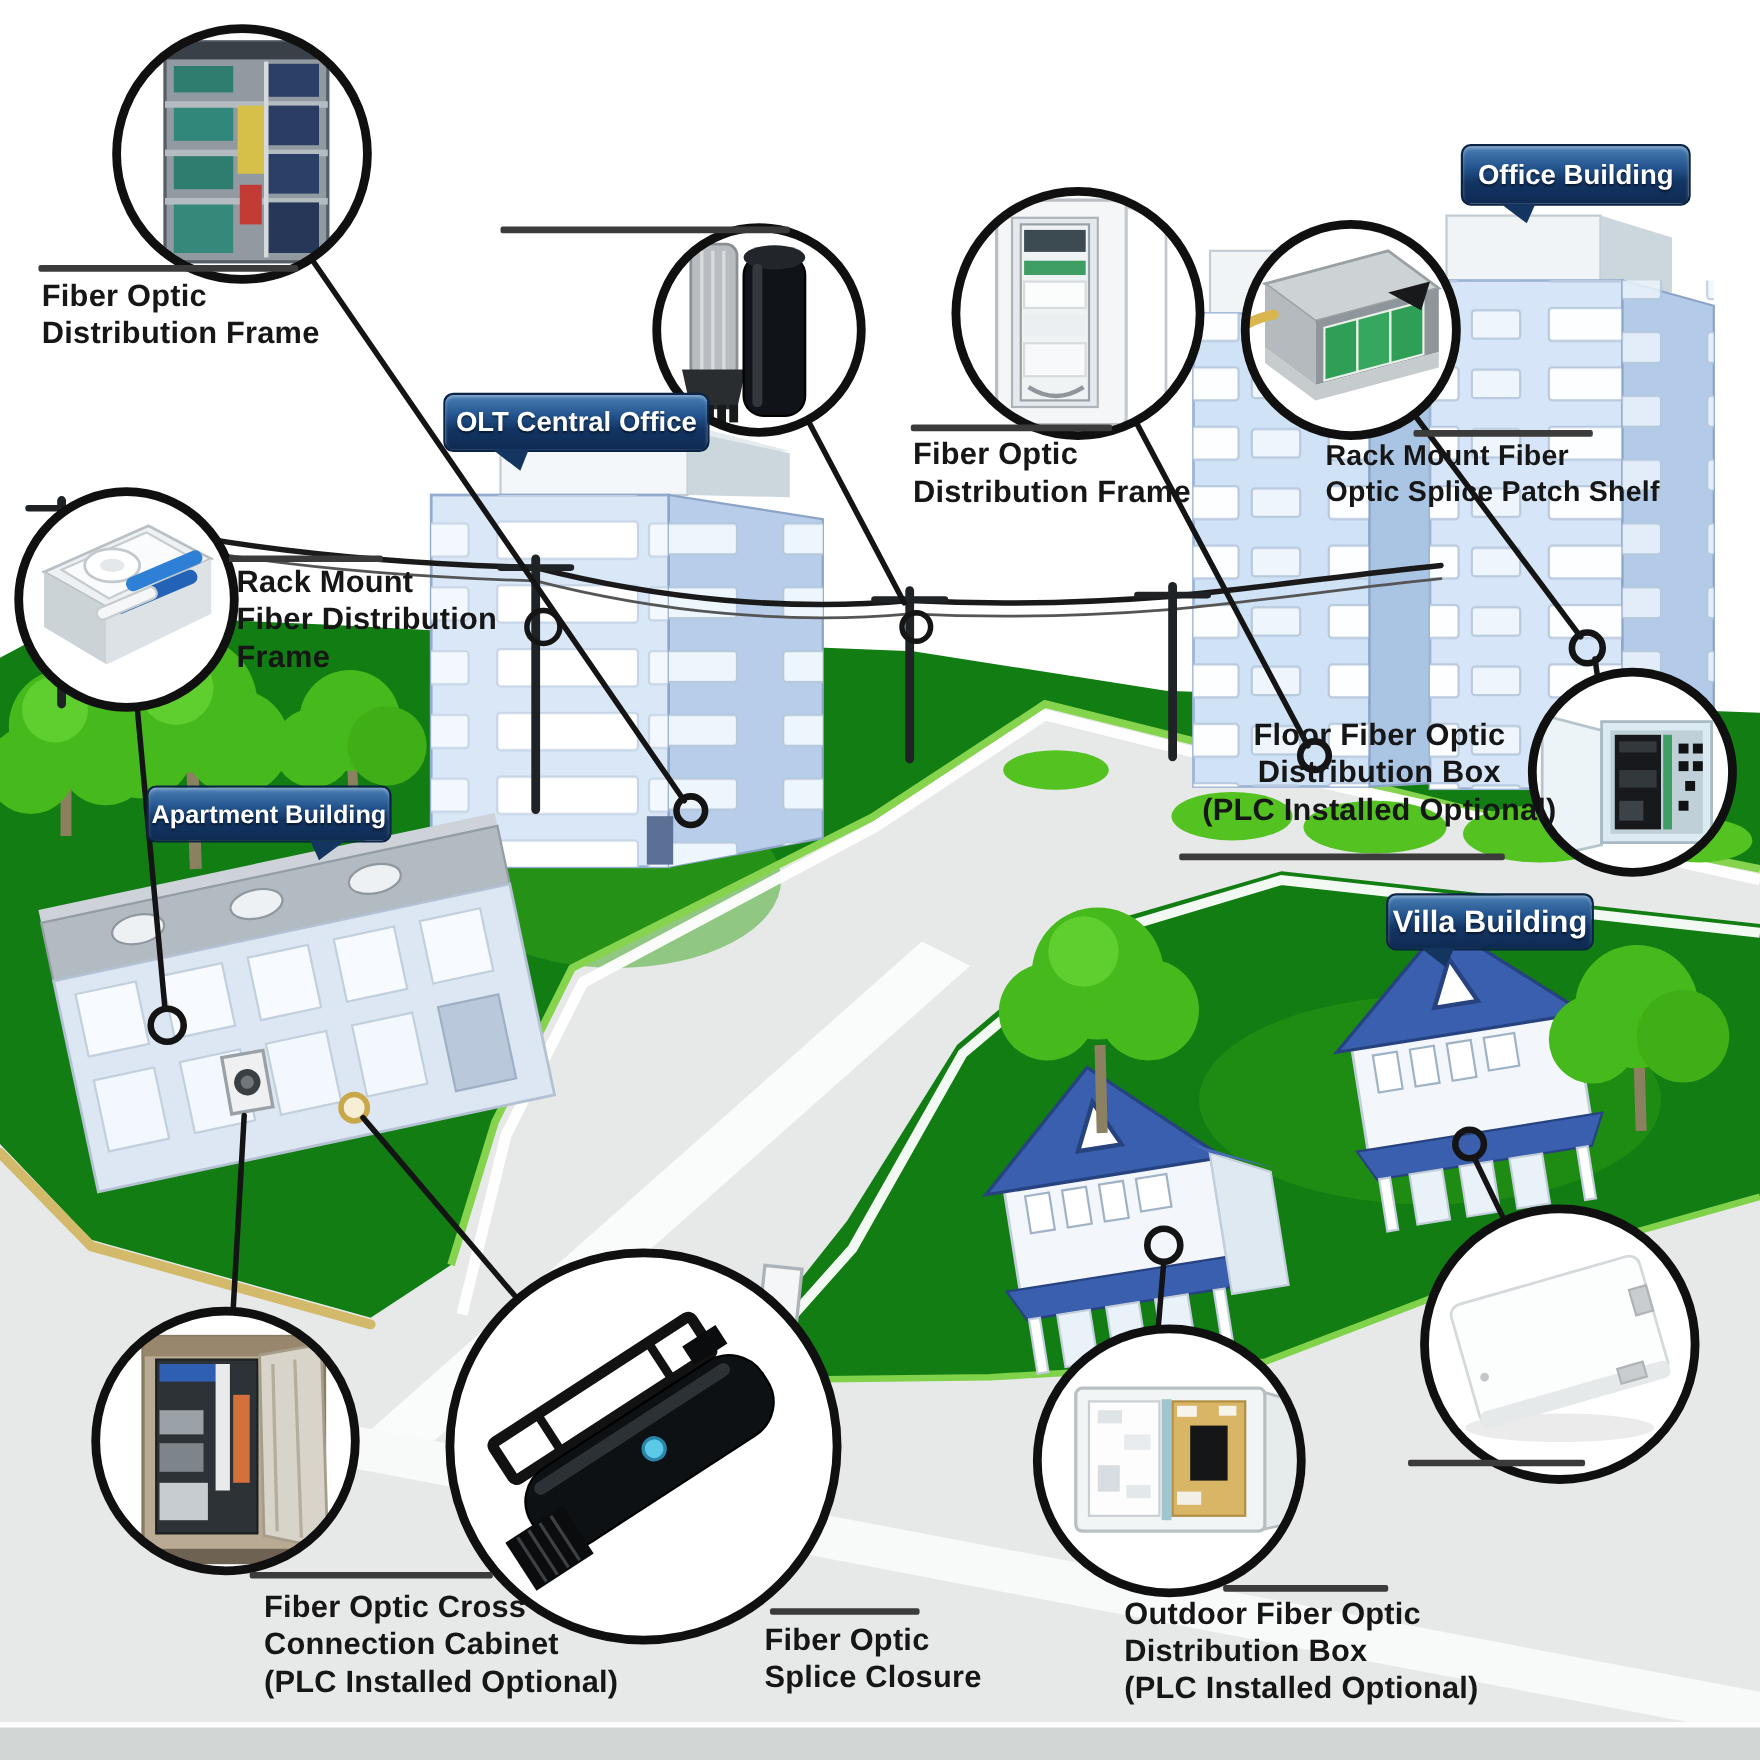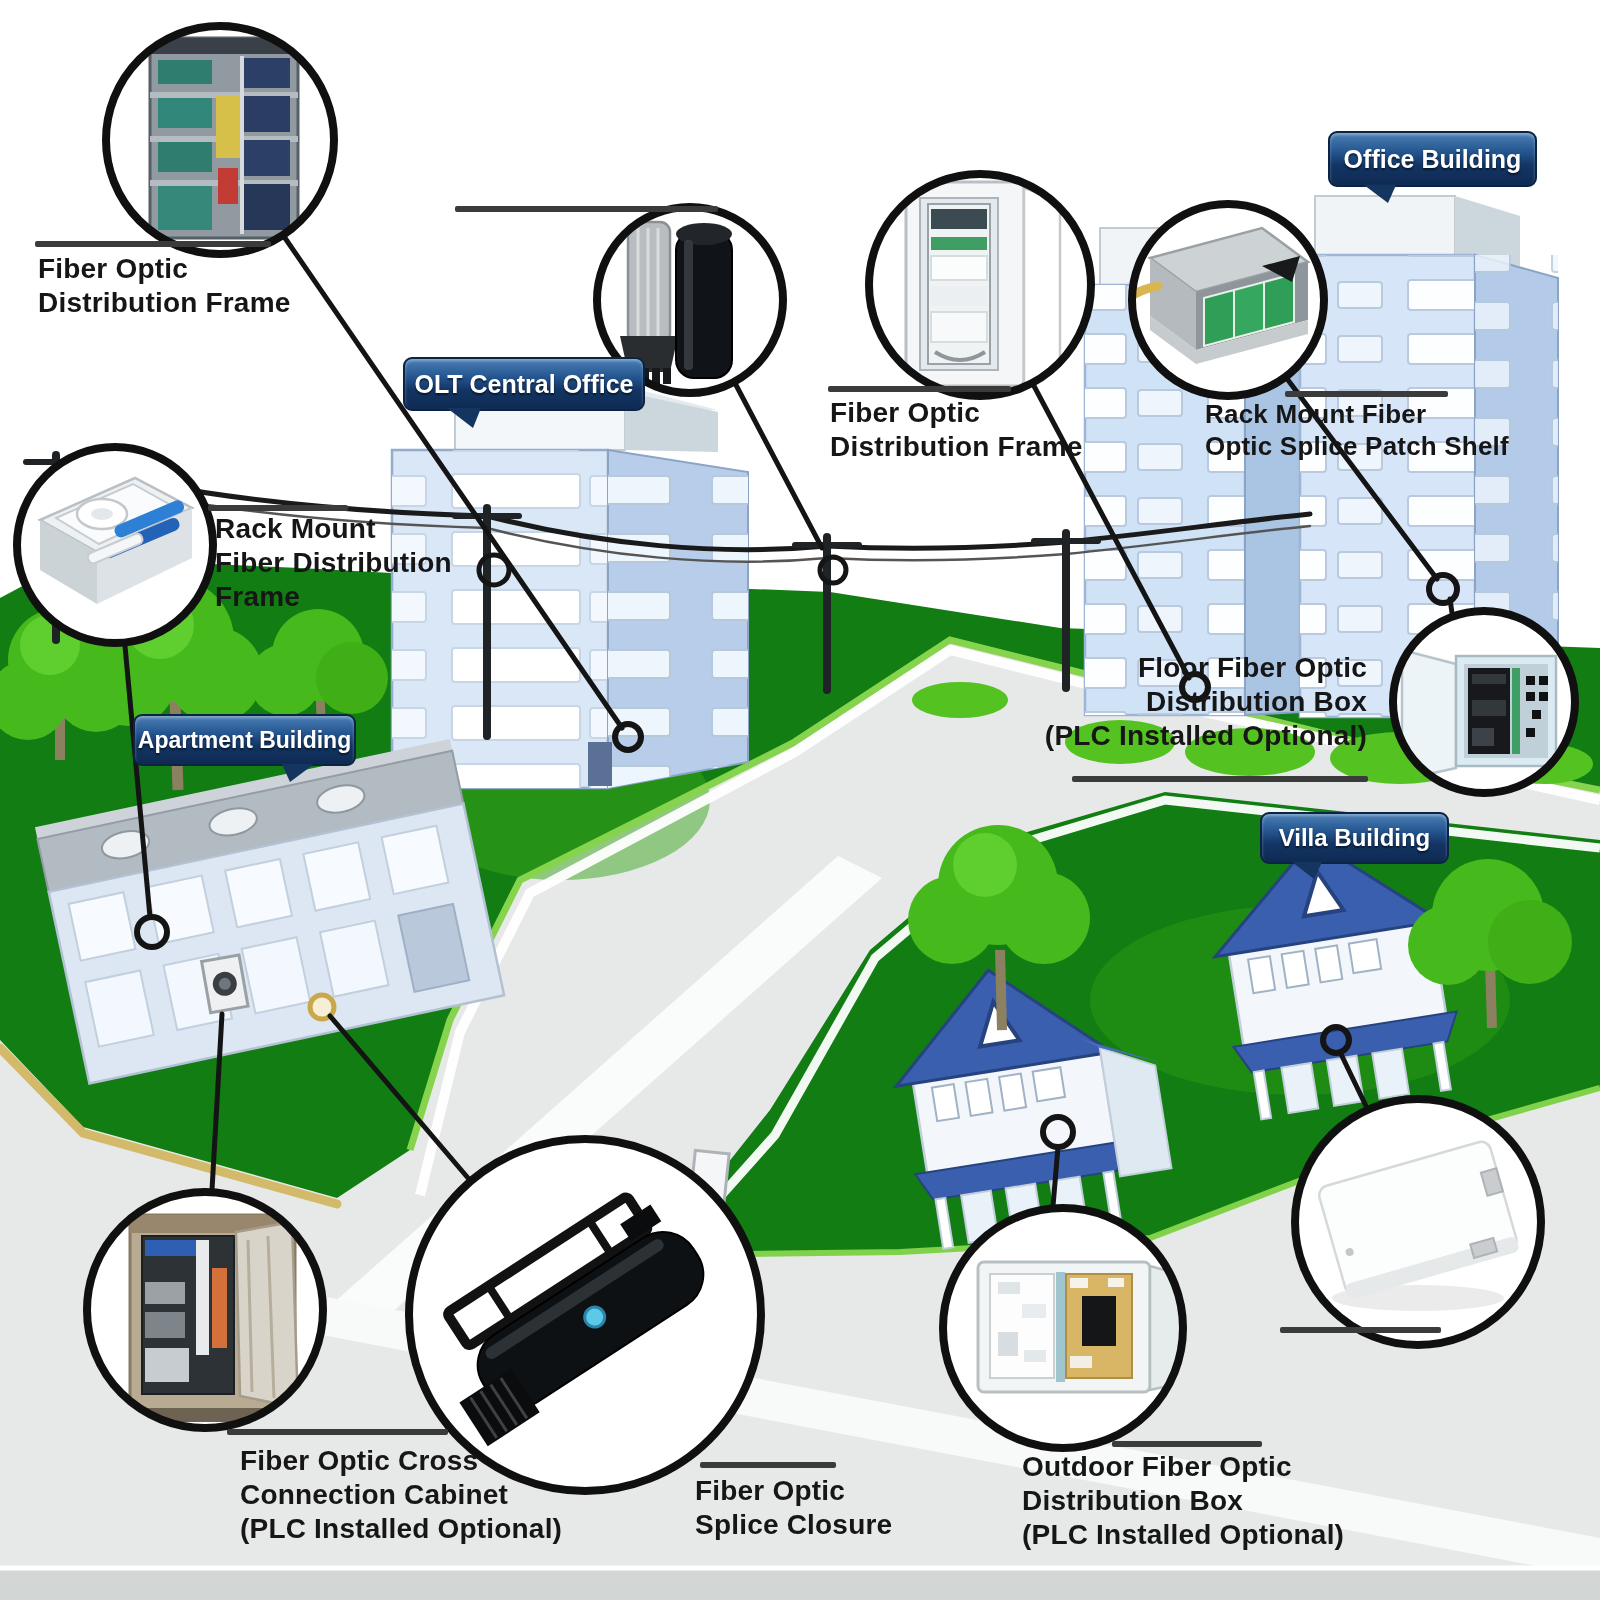--- a/index.html
+++ b/index.html
@@ -446,21 +446,21 @@
     <span class="tail" style="left:42px;bottom:-19px;border-width:20px 8px 0 26px;"></span>
   </div>
   <div class="badge" style="left:133px;top:678px;width:219px;height:48px;font-size:23px;margin-top:36px;">
     <span>Apartment Building</span>
     <span class="tail" style="right:40px;bottom:-18px;border-width:18px 24px 0 8px;"></span>
   </div>
   <div class="badge" style="left:1328px;top:131px;width:205px;height:52px;font-size:25px;align-items:center;">
     <span>Office Building</span>
     <span class="tail" style="left:34px;bottom:-18px;border-width:18px 8px 0 24px;"></span>
   </div>
-  <div class="badge" style="left:1260px;top:812px;width:185px;height:48px;font-size:24px;">
+  <div class="badge" style="left:1260px;top:812px;width:185px;height:48px;font-size:28px;">
     <span>Villa Building</span>
     <span class="tail" style="left:30px;bottom:-17px;border-width:17px 8px 0 22px;"></span>
   </div>
 
   <div class="bar" style="left:35px;top:241px;width:236px;"></div>
   <div class="lab" style="left:38px;top:252px;">Fiber Optic
 Distribution Frame</div>
 
   <div class="bar" style="left:455px;top:206px;width:263px;"></div>
 
@@ -470,21 +470,21 @@
 
   <div class="bar" style="left:1285px;top:391px;width:163px;"></div>
   <div class="lab small" style="left:1205px;top:399px;">Rack Mount Fiber
 Optic Splice Patch Shelf</div>
 
   <div class="bar" style="left:208px;top:505px;width:140px;"></div>
   <div class="lab" style="left:215px;top:512px;">Rack Mount
 Fiber Distribution
 Frame</div>
 
-  <div class="lab right" style="left:1037px;top:651px;width:330px;">Floor Fiber Optic
+  <div class="lab right" style="left:1089px;top:651px;width:330px;text-align:center;">Floor Fiber Optic
 Distribution Box
 (PLC Installed Optional)</div>
   <div class="bar" style="left:1072px;top:776px;width:296px;"></div>
 
   <div class="bar" style="left:227px;top:1429px;width:221px;"></div>
   <div class="lab" style="left:240px;top:1444px;">Fiber Optic Cross
 Connection Cabinet
 (PLC Installed Optional)</div>
 
   <div class="bar" style="left:700px;top:1462px;width:136px;"></div>

